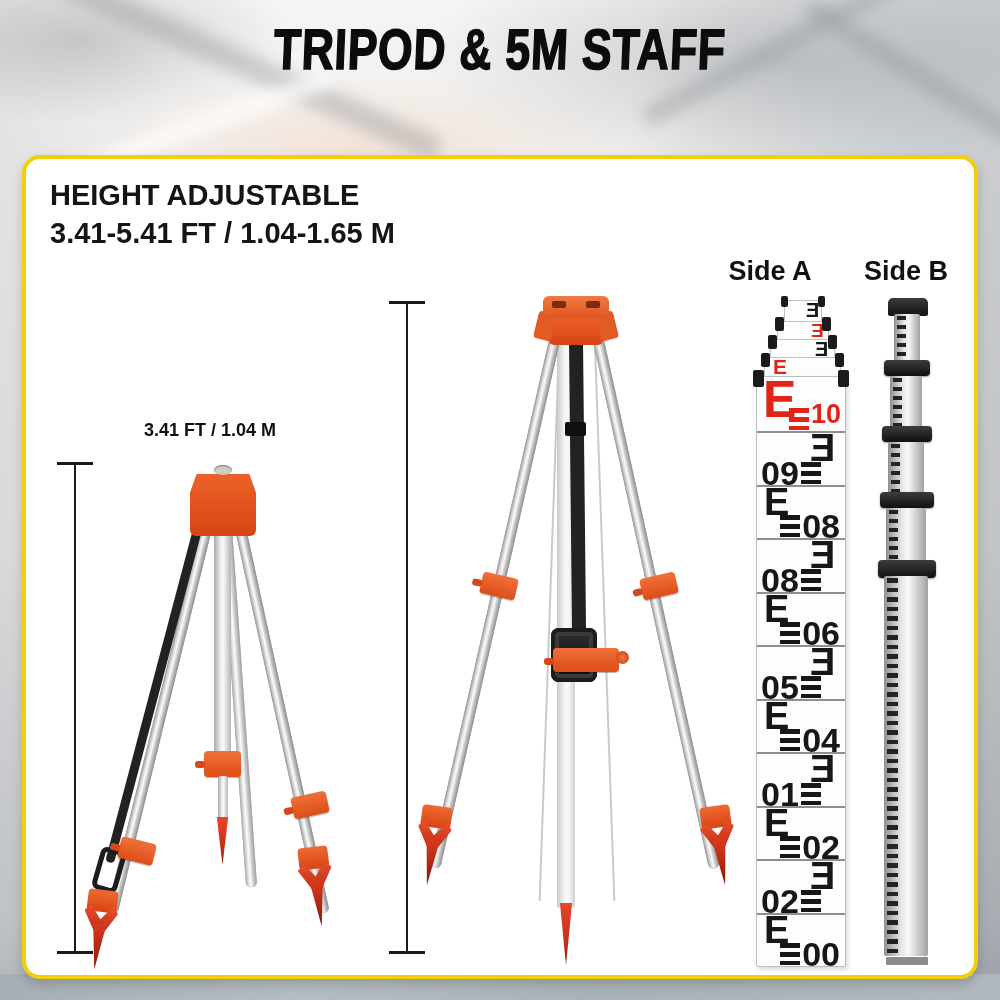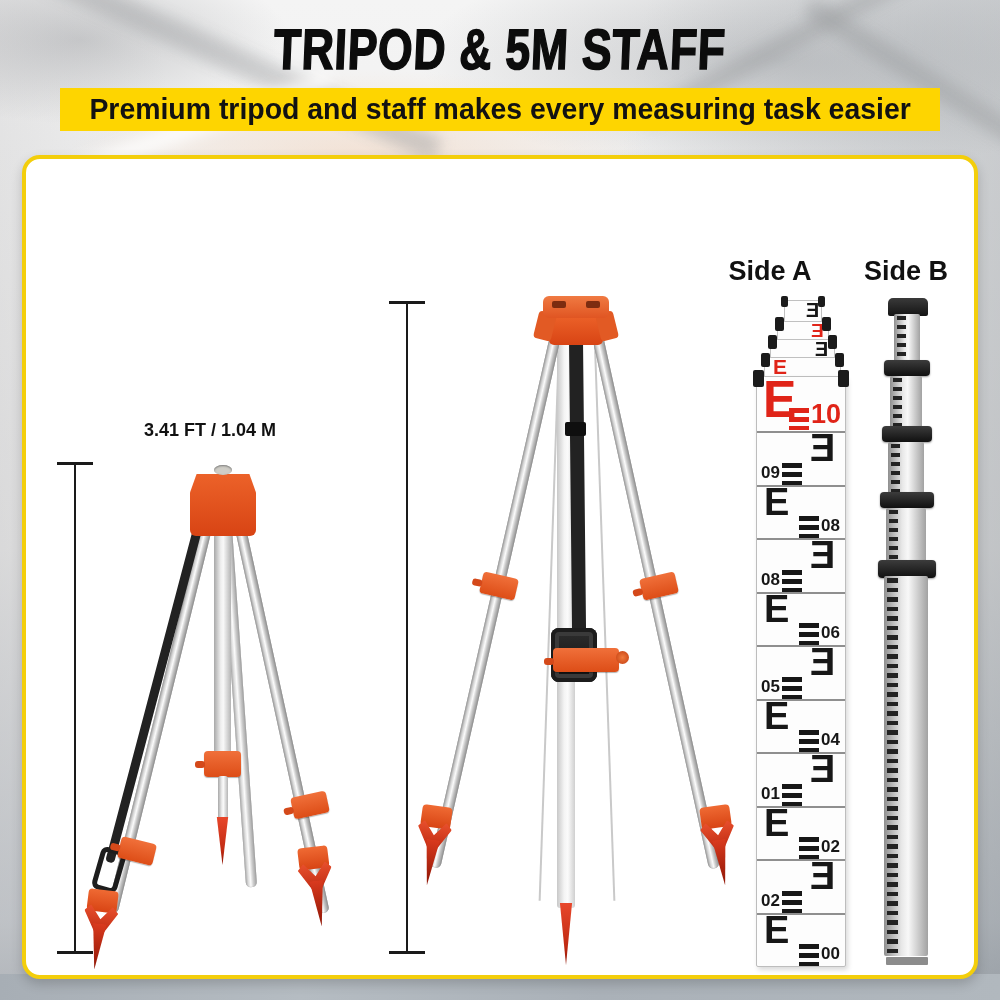--- a/index.html
+++ b/index.html
@@ -83,21 +83,21 @@
   .sa-red{position:relative;height:54px;border-bottom:2px solid #8f8f8f;color:#E02418;}
   .sa-red .bigE{position:absolute;left:6px;top:-6px;font-size:50px;font-weight:bold;transform:scaleY(1.02);}
   .sa-red .rnum{position:absolute;right:4px;bottom:1px;font-size:27px;font-weight:bold;display:flex;align-items:flex-end;}
   .gradlist{position:absolute;left:0;top:56px;bottom:0;right:0;display:flex;flex-direction:column;}
   .grad-row{position:relative;flex:1;border-top:2px solid #8f8f8f;color:#171717;}
   .grad-row:first-child{border-top:none;}
   .grad-glyph{position:absolute;top:-4px;font-size:38px;font-weight:bold;line-height:38px;}
   .grad-glyph.mirrored{transform:scaleX(-1) scaleY(1.02);}
   .grad-glyph.gleft{left:7px;}
   .grad-glyph.gright{right:10px;}
-  .grad-num{position:absolute;bottom:0;font-size:17px;font-weight:bold;display:flex;align-items:flex-end;line-height:24px;}
+  .grad-num{position:absolute;bottom:0;font-size:34px;font-weight:bold;display:flex;align-items:center;line-height:24px;}
   .grad-num.nleft{left:4px;}
   .grad-num.nright{right:5px;}
   .dash-stack{display:inline-block;width:20px;height:22px;margin:0 2px;
     background:repeating-linear-gradient(180deg,currentColor 0 5px,transparent 5px 9px);}
 
   
   .sb{position:absolute;left:876px;top:298px;width:62px;height:667px;}
   .sb .cap{position:absolute;left:12px;top:0;width:40px;height:18px;background:linear-gradient(180deg,#3a3a3a,#141414);border-radius:5px 5px 2px 2px;}
   .sb .tube{position:absolute;border-radius:2px;
     background:linear-gradient(90deg,#8f8f8f,#e8e8e8 40%,#f8f8f8 55%,#a2a2a2);}
@@ -116,26 +116,23 @@
 <div id="stage">
 
   <div class="bg"></div>
   <div class="beam b1"></div>
   <div class="beam b2"></div>
   <div class="beam b3"></div>
   <div class="beam b4"></div>
   <div class="floor"></div>
 
   <div class="title"><span>TRIPOD &amp; 5M STAFF</span></div>
-  <div class="banner">
-      <span>Premium tripod and staff makes every measuring task easier</span>
-    </div>
 
   <div class="card"></div>
-  <div class="heading nw"><br></div>
+  <div class="heading nw"><span>HEIGHT ADJUSTABLE</span><br><span>3.41-5.41 FT / 1.04-1.65 M</span></div>
 
   <div class="lbl lbl-small">3.41 FT / 1.04 M</div>
   <div class="lbl lbl-sa">Side A</div>
   <div class="lbl lbl-sb">Side B</div>
 
   <div class="dim d1v"></div>
   <div class="dim d1a"></div>
   <div class="dim d1b"></div>
   <div class="dim d2v"></div>
   <div class="dim d2a"></div>

